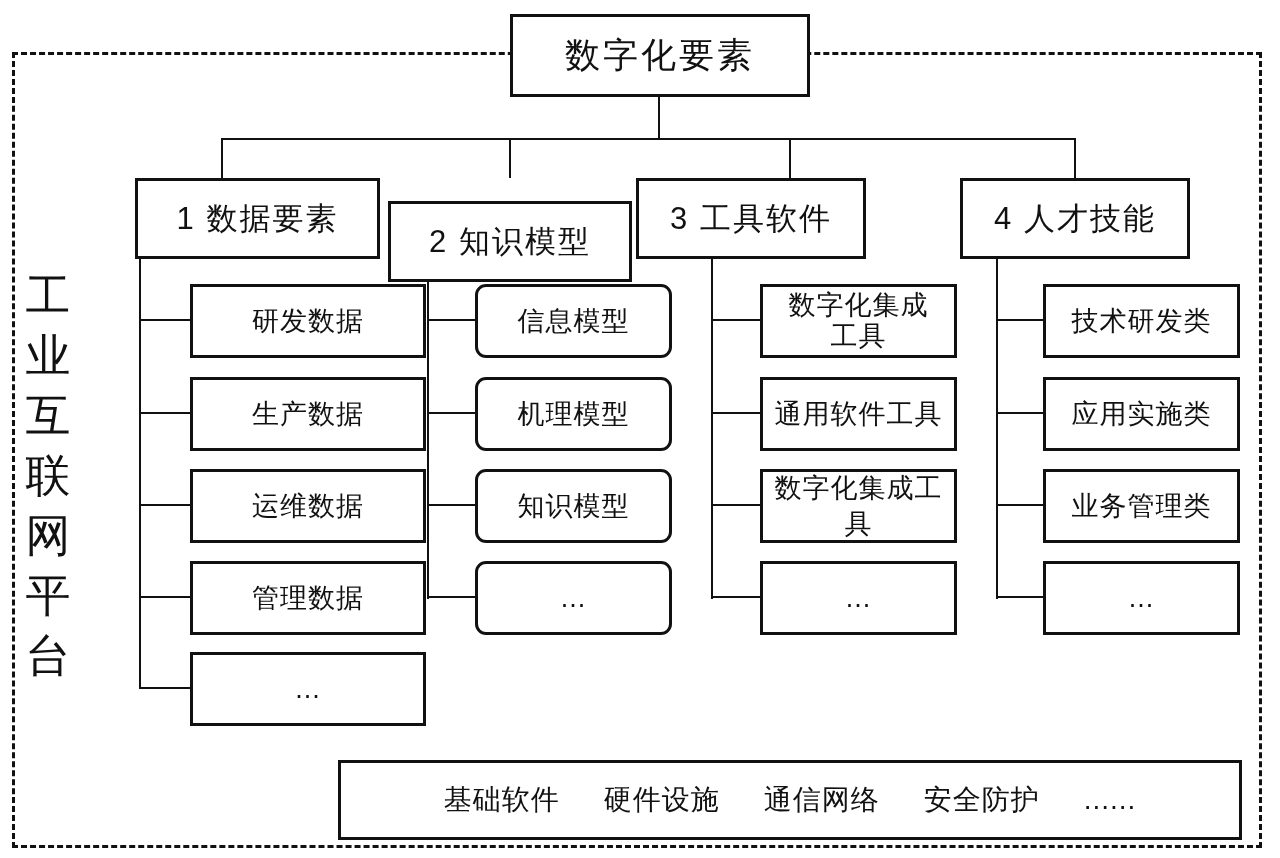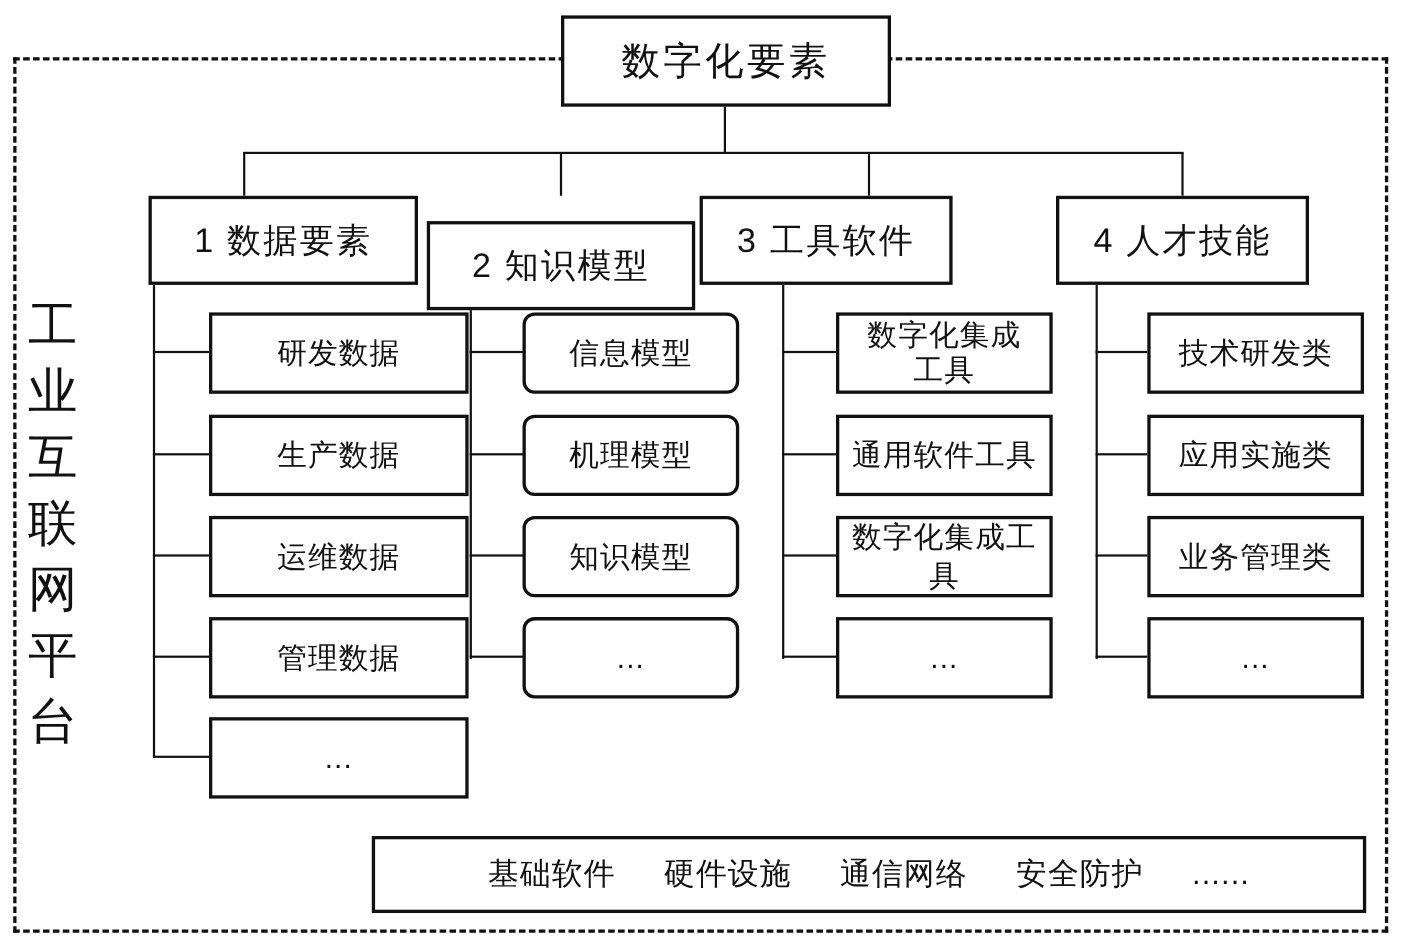--- a/index.html
+++ b/index.html
@@ -34,21 +34,21 @@
   .c3{left:760px;width:197px;}
   .c4{left:1043px;width:197px;}
   .r1{top:284px}.r2{top:377px}.r3{top:469px}.r4{top:561px}.r5{top:652px}
   .narrow{display:inline-block;max-width:150px;line-height:1.15;}
   .vlabel{
     position:absolute;left:22px;top:266px;width:52px;
     font-size:45px;line-height:60px;font-weight:500;
     text-align:center;word-break:break-all;z-index:2;
   }
   .infra-title{left:104px;top:753px;width:236px;height:85px;font-size:31px;z-index:4;letter-spacing:2px;}
-  .infra-bar{left:338px;top:760px;width:904px;height:70px;z-index:2;}
+  .infra-bar{left:338px;top:760px;width:904px;height:80px;z-index:2;}
   .infra-items{display:flex;gap:44px;align-items:center;justify-content:center;font-size:28px;letter-spacing:1px;}
   
   .root-stem{left:658px;top:96px;width:2px;height:44px;}
   .bus{left:221px;top:138px;width:855px;height:2px;}
   .drop{top:139px;width:2px;height:39px;}
   .d1{left:221px}.d2{left:509px}.d3{left:789px}.d4{left:1074px}
   .spine{width:2px;top:259px;}
   .s1{left:139px;height:430px;}
   .s2{left:427px;height:340px;}
   .s3{left:711px;height:340px;}

